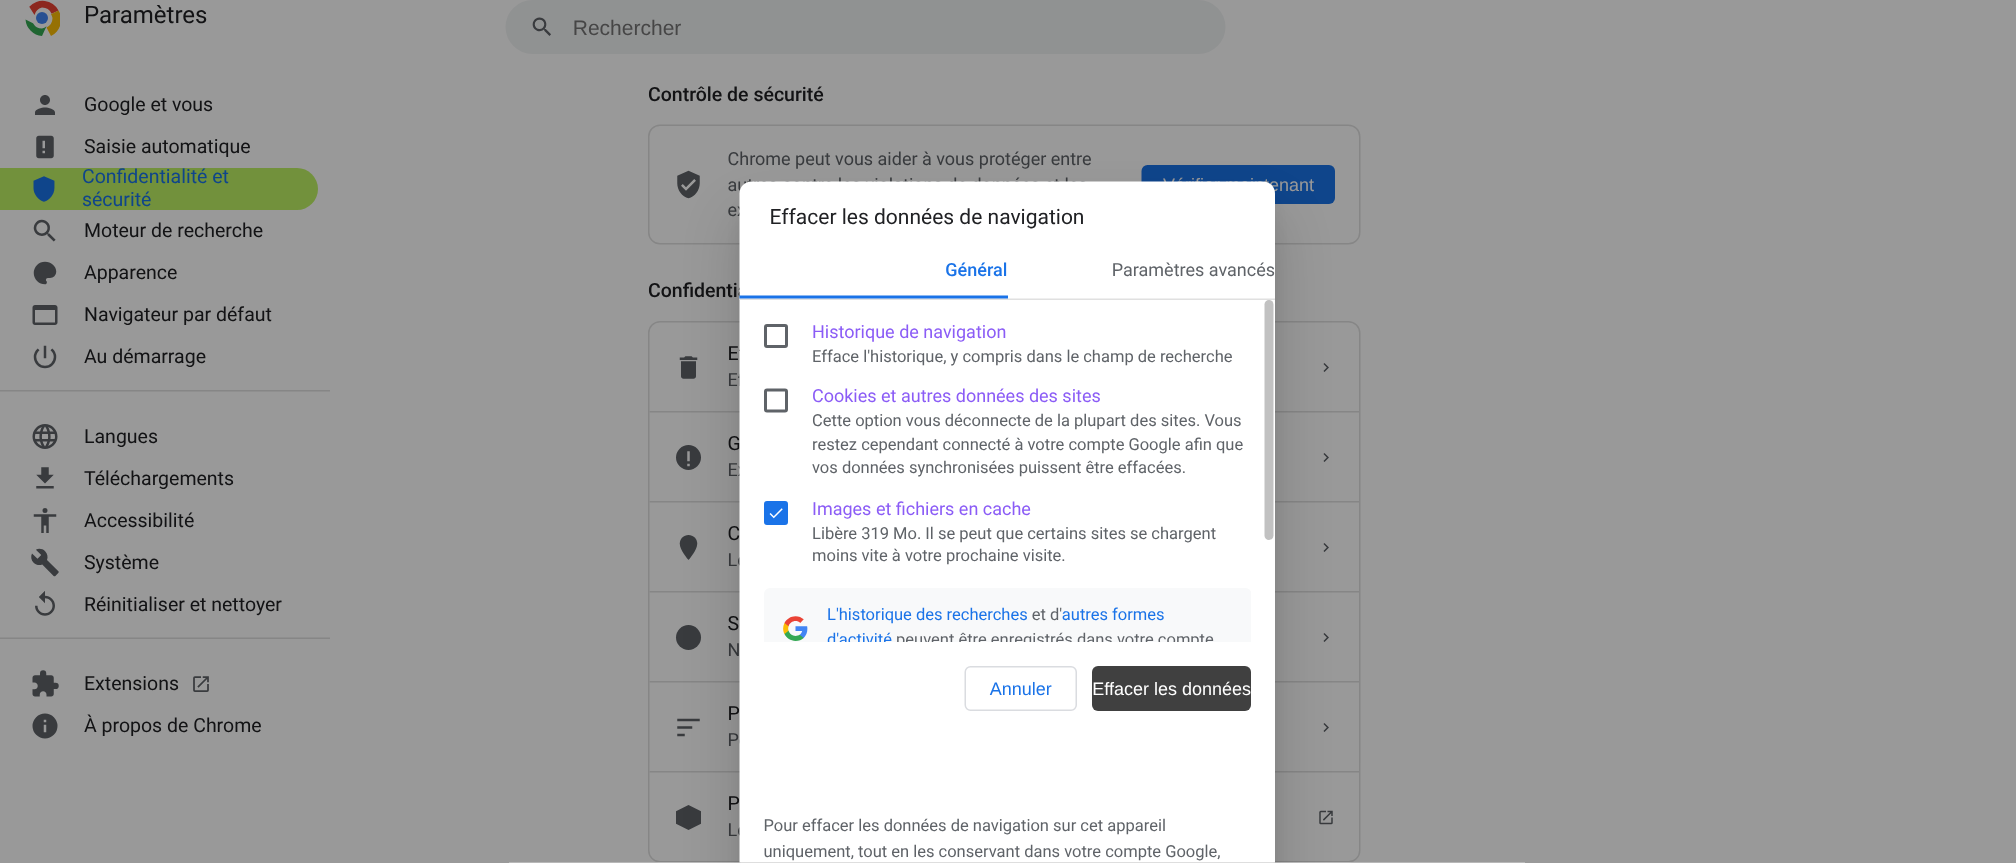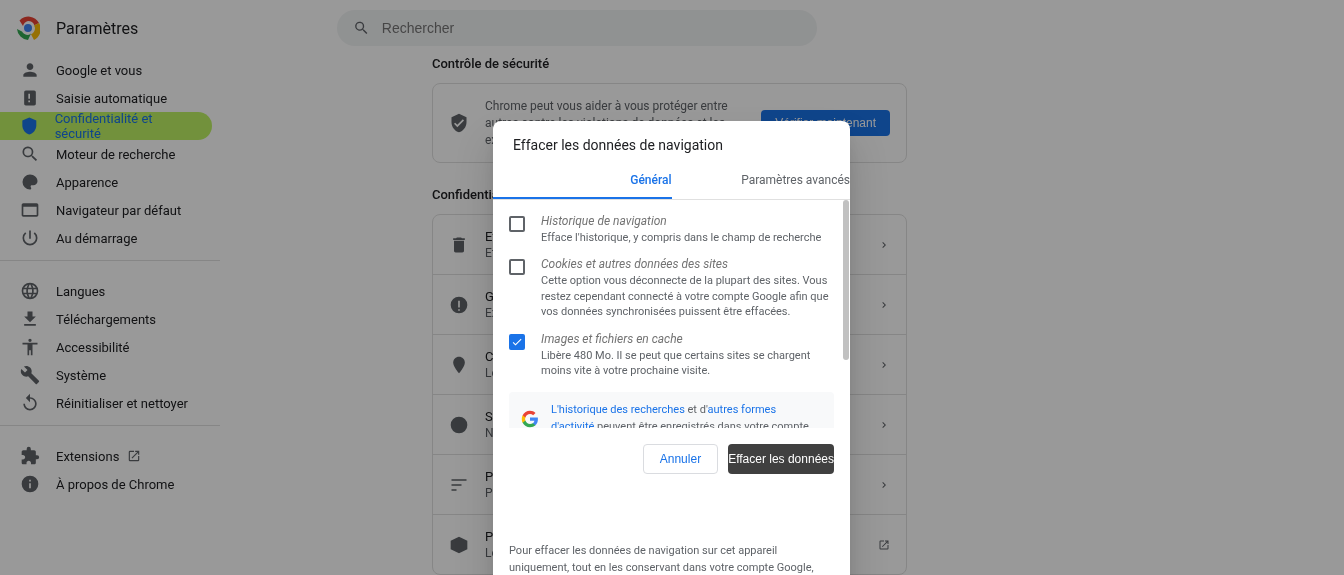--- a/index.html
+++ b/index.html
@@ -1,19 +1,19 @@
 <!DOCTYPE html>
 <html><head>
   <meta charset="utf-8">
   <style>
     * { box-sizing: border-box; margin: 0; padding: 0; }
     body { font-family: Roboto, Arial, sans-serif; background: #fff; width: 1344px; height: 575px; overflow: hidden; position: relative; }
     
     
-    .header { display: flex; align-items: center; height: 56px; padding: 0 16px; }
+    .header { display: flex; height: 56px; padding: 0 16px; }
     .chrome-logo { width: 24px; height: 24px; margin-right: 16px; }
     .header-title { font-size: 16px; color: #202124; font-weight: 400; }
     .search-container { margin-left: auto; margin-right: auto; width: 670px; position: absolute; left: 50%; transform: translateX(-50%); }
     .search-box { display: flex; align-items: center; background: #f1f3f4; border-radius: 20px; padding: 6px 16px; width: 480px; height: 36px; margin-left: 0; }
     .search-icon { width: 18px; height: 18px; fill: #5f6368; margin-right: 12px; }
     .search-input { border: none; background: transparent; outline: none; font-size: 14px; color: #5f6368; width: 100%; }
     
     
     .sidebar { position: absolute; left: 0; top: 48px; width: 220px; padding-top: 0; }
     .sidebar-item { display: flex; align-items: center; height: 28px; padding: 0 20px; font-size: 13px; color: #202124; cursor: pointer; border-radius: 0 14px 14px 0; margin: 0 8px 0 0; }
@@ -51,21 +51,21 @@
     .modal-tab { flex: 1; text-align: right; padding: 10px 0; font-size: 12px; color: #5f6368; cursor: pointer; border-bottom: 2px solid transparent; }
     .modal-tab.active { color: #1a73e8; border-bottom-color: #1a73e8; font-weight: 500; }
     
     .modal-body { padding: 8px 16px 0 16px; position: relative; }
     .modal-scroll { max-height: 220px; overflow-y: auto; }
     .check-row { display: flex; padding: 6px 0; }
     .check-row .checkbox { width: 16px; height: 16px; margin: 2px 16px 0 0; flex-shrink: 0; border: 2px solid #5f6368; border-radius: 2px; cursor: pointer; }
     .check-row .checkbox.checked { background: #1a73e8; border-color: #1a73e8; display: flex; align-items: center; justify-content: center; }
     .check-row .checkbox.checked svg { width: 12px; height: 12px; fill: #fff; }
     .check-row .check-text { flex: 1; }
-    .check-row .check-title { font-size: 12px; color: #737373; margin-bottom: 2px; font-style: italic; }
+    .check-row .check-title { font-size: 12px; color: #8b5cf6; margin-bottom: 2px; }
     .check-row .check-desc { font-size: 11px; color: #5f6368; line-height: 1.4; }
     
     .info-box { background: #f8f9fa; border-radius: 4px; padding: 10px 12px; display: flex; margin-top: 8px; }
     .info-box .g-icon { width: 18px; height: 18px; margin-right: 12px; flex-shrink: 0; margin-top: 8px; }
     .info-box .info-text { font-size: 11px; color: #5f6368; line-height: 1.5; }
     .info-box .link { color: #1a73e8; cursor: pointer; }
     
     .modal-actions { display: flex; justify-content: flex-end; padding: 16px; gap: 10px; }
     .btn-cancel { background: #fff; color: #1a73e8; border: 1px solid #dadce0; padding: 7px 16px; border-radius: 4px; font-size: 12px; cursor: pointer; }
     .btn-primary { background: #404040; color: #fff; border: none; padding: 7px 0; border-radius: 4px; font-size: 12px; cursor: pointer; }
@@ -305,21 +305,21 @@
           </div>
         </div>
         <div class="check-row">
           <div class="checkbox checked">
             <svg viewBox="0 0 24 24">
               <path d="M9 16.17L4.83 12l-1.42 1.41L9 19 21 7l-1.41-1.41z"></path>
             </svg>
           </div>
           <div class="check-text">
             <div class="check-title">Images et fichiers en cache</div>
-            <div class="check-desc">Libère 480 Mo. Il se peut que certains sites se chargent moins vite à votre prochaine visite.</div>
+            <div class="check-desc">Libère 319 Mo. Il se peut que certains sites se chargent moins vite à votre prochaine visite.</div>
           </div>
         </div>
         <div class="info-box">
           <svg class="g-icon" viewBox="0 0 24 24">
             <path fill="#4285F4" d="M22.56 12.25c0-.78-.07-1.53-.2-2.25H12v4.26h5.92c-.26 1.37-1.04 2.53-2.21 3.31v2.77h3.57c2.08-1.92 3.28-4.74 3.28-8.09z"></path>
             <path fill="#34A853" d="M12 23c2.97 0 5.46-.98 7.28-2.66l-3.57-2.77c-.98.66-2.23 1.06-3.71 1.06-2.86 0-5.29-1.93-6.16-4.53H2.18v2.84C3.99 20.53 7.7 23 12 23z"></path>
             <path fill="#FBBC05" d="M5.84 14.09c-.22-.66-.35-1.36-.35-2.09s.13-1.43.35-2.09V7.07H2.18C1.43 8.55 1 10.22 1 12s.43 3.45 1.18 4.93l3.66-2.84z"></path>
             <path fill="#EA4335" d="M12 5.38c1.62 0 3.06.56 4.21 1.64l3.15-3.15C17.45 2.09 14.97 1 12 1 7.7 1 3.99 3.47 2.18 7.07l3.66 2.84c.87-2.6 3.3-4.53 6.16-4.53z"></path>
           </svg>
           <div class="info-text"><span class="link">L'historique des recherches</span> et d'<span class="link">autres formes d'activité</span> peuvent être enregistrés dans votre compte Google lorsque vous êtes connecté. Vous pouvez les supprimer à tout moment.</div>

